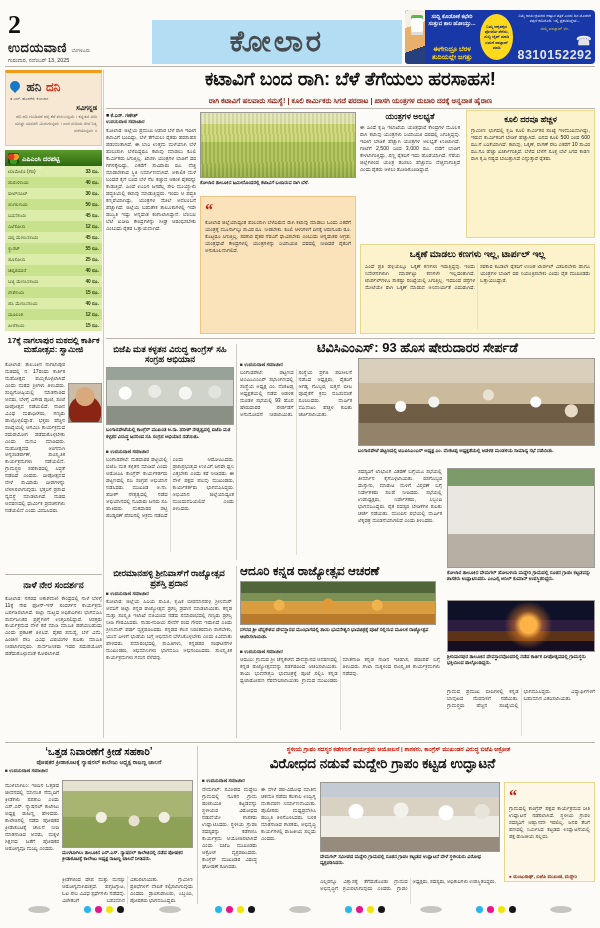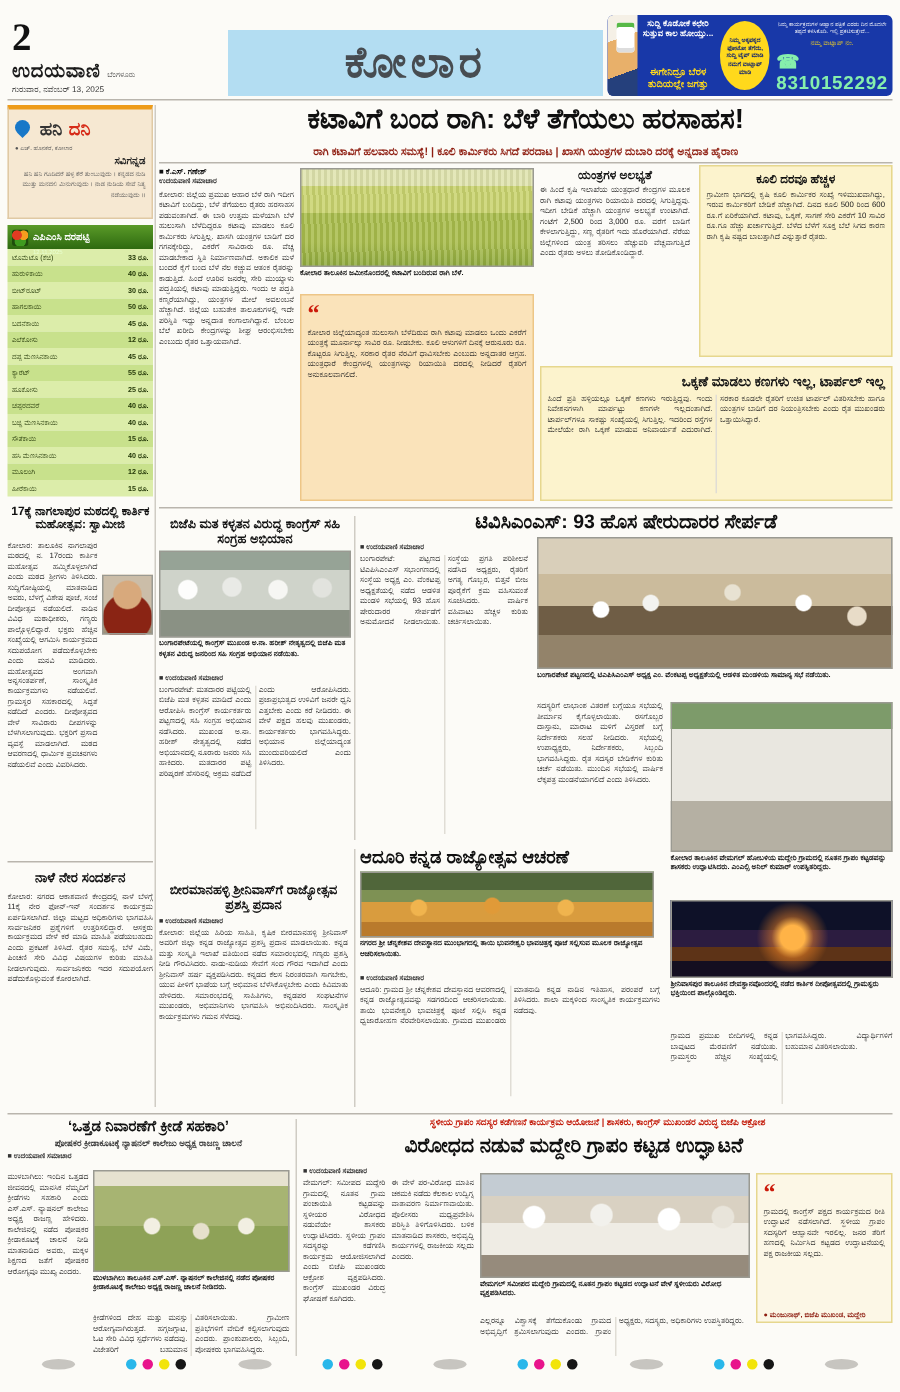--- a/index.html
+++ b/index.html
@@ -19,21 +19,21 @@
             box-shadow:inset 0 3px 0 #57b947, inset 0 -3px 0 #ddd;}
   .ad-mid{width:64px;padding:3px 2px;display:flex;flex-direction:column;justify-content:space-between;}
   .ad-t1{font-size:5.6px;font-weight:bold;color:#fff;line-height:1.25;text-align:center;}
   .ad-t2{font-size:6.6px;font-weight:bold;color:#ffd91c;line-height:1.2;text-align:center;}
   .ad-circle{width:42px;height:46px;margin:4px 1px;background:#ffd91c;border-radius:50%;
              display:flex;align-items:center;justify-content:center;text-align:center;
              font-size:4.2px;font-weight:bold;color:#15276e;line-height:1.25;padding:2px;box-sizing:border-box;}
   .ad-right{flex:1;padding:3px 3px 2px 3px;display:flex;flex-direction:column;justify-content:space-between;}
   .ad-r1{font-size:3.9px;color:#fff;line-height:1.3;text-align:center;}
   .ad-r2{font-size:4.4px;color:#ffd91c;text-align:center;}
-  .ad-phone-num{font-size:12.5px;font-weight:bold;color:#86efac;text-align:left;letter-spacing:.5px;}
+  .ad-phone-num{font-size:12.5px;font-weight:bold;color:#e5e5e5;text-align:right;letter-spacing:.5px;}
   .hrule{background:#b9b5ad;height:1px;}
   
   .art-head{font-weight:bold;color:#101010;line-height:1.18;}
   .body-txt{font-size:5.2px;line-height:1.34;text-align:justify;color:#222;overflow:hidden;}
   .byline{font-size:5.2px;font-weight:bold;color:#111;}
   .agency{font-size:4.8px;font-weight:bold;color:#333;}
   .caption{font-size:4.9px;font-weight:bold;color:#141414;line-height:1.3;overflow:hidden;}
   .cols2{column-count:2;column-gap:5px;column-rule:1px solid #e0ddd5;}
   .photo{box-shadow:inset 0 0 0 1px #9a9a92;overflow:hidden;}
   .vline{width:1px;background:#cfccc4;}
@@ -266,21 +266,21 @@
     <div class="art-head" style="font-size:8px;text-align:center;">ಯಂತ್ರಗಳ ಅಲಭ್ಯತೆ</div>
     <div class="body-txt" style="height:110px;margin-top:3px;">ಈ ಹಿಂದೆ ಕೃಷಿ ಇಲಾಖೆಯ ಯಂತ್ರಧಾರೆ ಕೇಂದ್ರಗಳ ಮೂಲಕ ರಾಗಿ ಕಟಾವು ಯಂತ್ರಗಳು ರಿಯಾಯಿತಿ ದರದಲ್ಲಿ ಸಿಗುತ್ತಿದ್ದವು. ಇದೀಗ ಬೇಡಿಕೆ ಹೆಚ್ಚಾಗಿ ಯಂತ್ರಗಳ ಅಲಭ್ಯತೆ ಉಂಟಾಗಿದೆ. ಗಂಟೆಗೆ 2,500 ರಿಂದ 3,000 ರೂ. ವರೆಗೆ ಬಾಡಿಗೆ ಕೇಳಲಾಗುತ್ತಿದ್ದು, ಸಣ್ಣ ರೈತರಿಗೆ ಇದು ಹೊರೆಯಾಗಿದೆ. ನೆರೆಯ ಜಿಲ್ಲೆಗಳಿಂದ ಯಂತ್ರ ತರಿಸಲು ಹೆಚ್ಚುವರಿ ವೆಚ್ಚವಾಗುತ್ತಿದೆ ಎಂದು ರೈತರು ಅಳಲು ತೋಡಿಕೊಂಡಿದ್ದಾರೆ.</div>
   </div>
 
   <div class="abs ybox" style="left:466px;top:110px;width:129px;height:128px;">
     <div class="art-head" style="font-size:8px;text-align:center;">ಕೂಲಿ ದರವೂ ಹೆಚ್ಚಳ</div>
     <div class="body-txt" style="height:102px;margin-top:3px;">ಗ್ರಾಮೀಣ ಭಾಗದಲ್ಲಿ ಕೃಷಿ ಕೂಲಿ ಕಾರ್ಮಿಕರ ಸಂಖ್ಯೆ ಇಳಿಮುಖವಾಗಿದ್ದು, ಇರುವ ಕಾರ್ಮಿಕರಿಗೆ ಬೇಡಿಕೆ ಹೆಚ್ಚಾಗಿದೆ. ದಿನದ ಕೂಲಿ 500 ರಿಂದ 600 ರೂ.ಗೆ ಏರಿಕೆಯಾಗಿದೆ. ಕಟಾವು, ಒಕ್ಕಣೆ, ಸಾಗಣೆ ಸೇರಿ ಎಕರೆಗೆ 10 ಸಾವಿರ ರೂ.ಗೂ ಹೆಚ್ಚು ಖರ್ಚಾಗುತ್ತಿದೆ. ಬೆಳೆದ ಬೆಳೆಗೆ ಸೂಕ್ತ ಬೆಲೆ ಸಿಗದ ಕಾರಣ ರಾಗಿ ಕೃಷಿ ನಷ್ಟದ ಬಾಬತ್ತಾಗಿದೆ ಎನ್ನುತ್ತಾರೆ ರೈತರು.</div>
   </div>
 
   <div class="abs ybox" style="left:360px;top:244px;width:235px;height:90px;">
-    <div class="art-head" style="font-size:9px;text-align:right;">ಒಕ್ಕಣೆ ಮಾಡಲು ಕಣಗಳು ಇಲ್ಲ, ಟಾರ್ಪಲ್ ಇಲ್ಲ</div>
+    <div class="art-head" style="font-size:9px;text-align:center;">ಒಕ್ಕಣೆ ಮಾಡಲು ಕಣಗಳು ಇಲ್ಲ, ಟಾರ್ಪಲ್ ಇಲ್ಲ</div>
     <div class="body-txt cols2" style="height:66px;margin-top:3px;">ಹಿಂದೆ ಪ್ರತಿ ಹಳ್ಳಿಯಲ್ಲೂ ಒಕ್ಕಣೆ ಕಣಗಳು ಇರುತ್ತಿದ್ದವು. ಇಂದು ನಿವೇಶನಗಳಾಗಿ ಮಾರ್ಪಟ್ಟು ಕಣಗಳೇ ಇಲ್ಲದಂತಾಗಿದೆ. ಟಾರ್ಪಲ್‌ಗಳೂ ಸಾಕಷ್ಟು ಸಂಖ್ಯೆಯಲ್ಲಿ ಸಿಗುತ್ತಿಲ್ಲ. ಇದರಿಂದ ರಸ್ತೆಗಳ ಮೇಲೆಯೇ ರಾಗಿ ಒಕ್ಕಣೆ ಮಾಡುವ ಅನಿವಾರ್ಯತೆ ಎದುರಾಗಿದೆ. ಸರಕಾರ ಕೂಡಲೇ ರೈತರಿಗೆ ಉಚಿತ ಟಾರ್ಪಲ್ ವಿತರಿಸಬೇಕು ಹಾಗೂ ಯಂತ್ರಗಳ ಬಾಡಿಗೆ ದರ ನಿಯಂತ್ರಿಸಬೇಕು ಎಂದು ರೈತ ಮುಖಂಡರು ಒತ್ತಾಯಿಸಿದ್ದಾರೆ.</div>
   </div>
 
   <div class="abs hrule" style="left:106px;top:338px;width:489px;"></div>
 
   <div class="abs" style="left:106px;top:344px;width:128px;">
     <div class="art-head" style="font-size:8.6px;text-align:center;">ಬಿಜೆಪಿ ಮತ ಕಳ್ಳತನ ವಿರುದ್ಧ ಕಾಂಗ್ರೆಸ್ ಸಹಿ ಸಂಗ್ರಹ ಅಭಿಯಾನ</div>
     <div class="photo ph-crowd" style="width:128px;height:58px;margin-top:3px;"></div>
     <div class="caption" style="height:20px;margin-top:2px;">ಬಂಗಾರಪೇಟೆಯಲ್ಲಿ ಕಾಂಗ್ರೆಸ್ ಮುಖಂಡ ಅ.ನಾ. ಹರೀಶ್ ನೇತೃತ್ವದಲ್ಲಿ ಬಿಜೆಪಿ ಮತ ಕಳ್ಳತನ ವಿರುದ್ಧ ಜನರಿಂದ ಸಹಿ ಸಂಗ್ರಹ ಅಭಿಯಾನ ನಡೆಯಿತು.</div>
     <div class="agency" style="margin-top:2px;">■ ಉದಯವಾಣಿ ಸಮಾಚಾರ</div>
@@ -299,21 +299,21 @@
   <div class="abs photo ph-meeting" style="left:358px;top:358px;width:237px;height:88px;"></div>
   <div class="abs caption" style="left:358px;top:448px;width:237px;height:14px;">ಬಂಗಾರಪೇಟೆ ಪಟ್ಟಣದಲ್ಲಿ ಟಿಎಪಿಸಿಎಂಎಸ್ ಅಧ್ಯಕ್ಷ ಎಂ. ವೆಂಕಟಪ್ಪ ಅಧ್ಯಕ್ಷತೆಯಲ್ಲಿ ಆಡಳಿತ ಮಂಡಳಿಯ ಸಾಮಾನ್ಯ ಸಭೆ ನಡೆಯಿತು.</div>
   <div class="abs body-txt" style="left:358px;top:468px;width:84px;height:90px;">ಸದಸ್ಯರಿಗೆ ಲಾಭಾಂಶ ವಿತರಣೆ ಬಗ್ಗೆಯೂ ಸಭೆಯಲ್ಲಿ ತೀರ್ಮಾನ ಕೈಗೊಳ್ಳಲಾಯಿತು. ರಸಗೊಬ್ಬರ ದಾಸ್ತಾನು, ಮಾರಾಟ ಮಳಿಗೆ ವಿಸ್ತರಣೆ ಬಗ್ಗೆ ನಿರ್ದೇಶಕರು ಸಲಹೆ ನೀಡಿದರು. ಸಭೆಯಲ್ಲಿ ಉಪಾಧ್ಯಕ್ಷರು, ನಿರ್ದೇಶಕರು, ಸಿಬ್ಬಂದಿ ಭಾಗವಹಿಸಿದ್ದರು. ರೈತ ಸದಸ್ಯರ ಬೇಡಿಕೆಗಳ ಕುರಿತು ಚರ್ಚೆ ನಡೆಯಿತು. ಮುಂದಿನ ಸಭೆಯಲ್ಲಿ ವಾರ್ಷಿಕ ಲೆಕ್ಕಪತ್ರ ಮಂಡನೆಯಾಗಲಿದೆ ಎಂದು ತಿಳಿಸಿದರು.</div>
 
   <div class="abs photo ph-madd-top" style="left:447px;top:468px;width:148px;height:100px;"></div>
   <div class="abs caption" style="left:447px;top:570px;width:148px;height:26px;">ಕೋಲಾರ ತಾಲೂಕಿನ ವೇಮಗಲ್ ಹೋಬಳಿಯ ಮದ್ದೇರಿ ಗ್ರಾಮದಲ್ಲಿ ನೂತನ ಗ್ರಾಪಂ ಕಟ್ಟಡವನ್ನು ಶಾಸಕರು ಉದ್ಘಾಟಿಸಿದರು. ಎಂಎಲ್ಸಿ ಅನಿಲ್ ಕುಮಾರ್ ಉಪಸ್ಥಿತರಿದ್ದರು.</div>
   <div class="abs photo ph-night" style="left:447px;top:600px;width:148px;height:52px;"></div>
   <div class="abs caption" style="left:447px;top:654px;width:148px;height:28px;">ಶ್ರೀನಿವಾಸಪುರ ತಾಲೂಕಿನ ದೇವಸ್ಥಾನವೊಂದರಲ್ಲಿ ನಡೆದ ಕಾರ್ತಿಕ ದೀಪೋತ್ಸವದಲ್ಲಿ ಗ್ರಾಮಸ್ಥರು ಭಕ್ತಿಯಿಂದ ಪಾಲ್ಗೊಂಡಿದ್ದರು.</div>
   <div class="abs body-txt cols2" style="left:447px;top:688px;width:148px;height:48px;">ಗ್ರಾಮದ ಪ್ರಮುಖ ಬೀದಿಗಳಲ್ಲಿ ಕನ್ನಡ ಬಾವುಟದ ಮೆರವಣಿಗೆ ನಡೆಯಿತು. ಗ್ರಾಮಸ್ಥರು ಹೆಚ್ಚಿನ ಸಂಖ್ಯೆಯಲ್ಲಿ ಭಾಗವಹಿಸಿದ್ದರು. ವಿದ್ಯಾರ್ಥಿಗಳಿಗೆ ಬಹುಮಾನ ವಿತರಿಸಲಾಯಿತು.</div>
 
-  <div class="abs" style="left:106px;top:568px;width:126px;margin-top:20px;">
+  <div class="abs" style="left:106px;top:568px;width:126px;">
     <div class="art-head" style="font-size:8.6px;text-align:center;">ಬೀರಮಾನಹಳ್ಳಿ ಶ್ರೀನಿವಾಸ್‌ಗೆ ರಾಜ್ಯೋತ್ಸವ ಪ್ರಶಸ್ತಿ ಪ್ರದಾನ</div>
     <div class="agency" style="margin-top:3px;">■ ಉದಯವಾಣಿ ಸಮಾಚಾರ</div>
     <div class="body-txt" style="height:128px;margin-top:2px;">ಕೋಲಾರ: ಜಿಲ್ಲೆಯ ಹಿರಿಯ ಸಾಹಿತಿ, ಕೃಷಿಕ ಬೀರಮಾನಹಳ್ಳಿ ಶ್ರೀನಿವಾಸ್ ಅವರಿಗೆ ಜಿಲ್ಲಾ ಕನ್ನಡ ರಾಜ್ಯೋತ್ಸವ ಪ್ರಶಸ್ತಿ ಪ್ರದಾನ ಮಾಡಲಾಯಿತು. ಕನ್ನಡ ಮತ್ತು ಸಂಸ್ಕೃತಿ ಇಲಾಖೆ ವತಿಯಿಂದ ನಡೆದ ಸಮಾರಂಭದಲ್ಲಿ ಗಣ್ಯರು ಪ್ರಶಸ್ತಿ ನೀಡಿ ಗೌರವಿಸಿದರು. ನಾಡು-ನುಡಿಯ ಸೇವೆಗೆ ಸಂದ ಗೌರವ ಇದಾಗಿದೆ ಎಂದು ಶ್ರೀನಿವಾಸ್ ಹರ್ಷ ವ್ಯಕ್ತಪಡಿಸಿದರು. ಕನ್ನಡದ ಕೆಲಸ ನಿರಂತರವಾಗಿ ಸಾಗಬೇಕು, ಯುವ ಪೀಳಿಗೆ ಭಾಷೆಯ ಬಗ್ಗೆ ಅಭಿಮಾನ ಬೆಳೆಸಿಕೊಳ್ಳಬೇಕು ಎಂದು ಕಿವಿಮಾತು ಹೇಳಿದರು. ಸಮಾರಂಭದಲ್ಲಿ ಸಾಹಿತಿಗಳು, ಕನ್ನಡಪರ ಸಂಘಟನೆಗಳ ಮುಖಂಡರು, ಅಭಿಮಾನಿಗಳು ಭಾಗವಹಿಸಿ ಅಭಿನಂದಿಸಿದರು. ಸಾಂಸ್ಕೃತಿಕ ಕಾರ್ಯಕ್ರಮಗಳು ಗಮನ ಸೆಳೆದವು.</div>
   </div>
 
   <div class="abs vline" style="left:236px;top:566px;height:172px;"></div>
 
   <div class="abs" style="left:240px;top:564px;width:200px;">
     <div class="art-head" style="font-size:12px;">ಆದೂರಿ ಕನ್ನಡ ರಾಜ್ಯೋತ್ಸವ ಆಚರಣೆ</div>
     <div class="photo ph-aduri" style="width:196px;height:44px;margin-top:3px;"></div>

